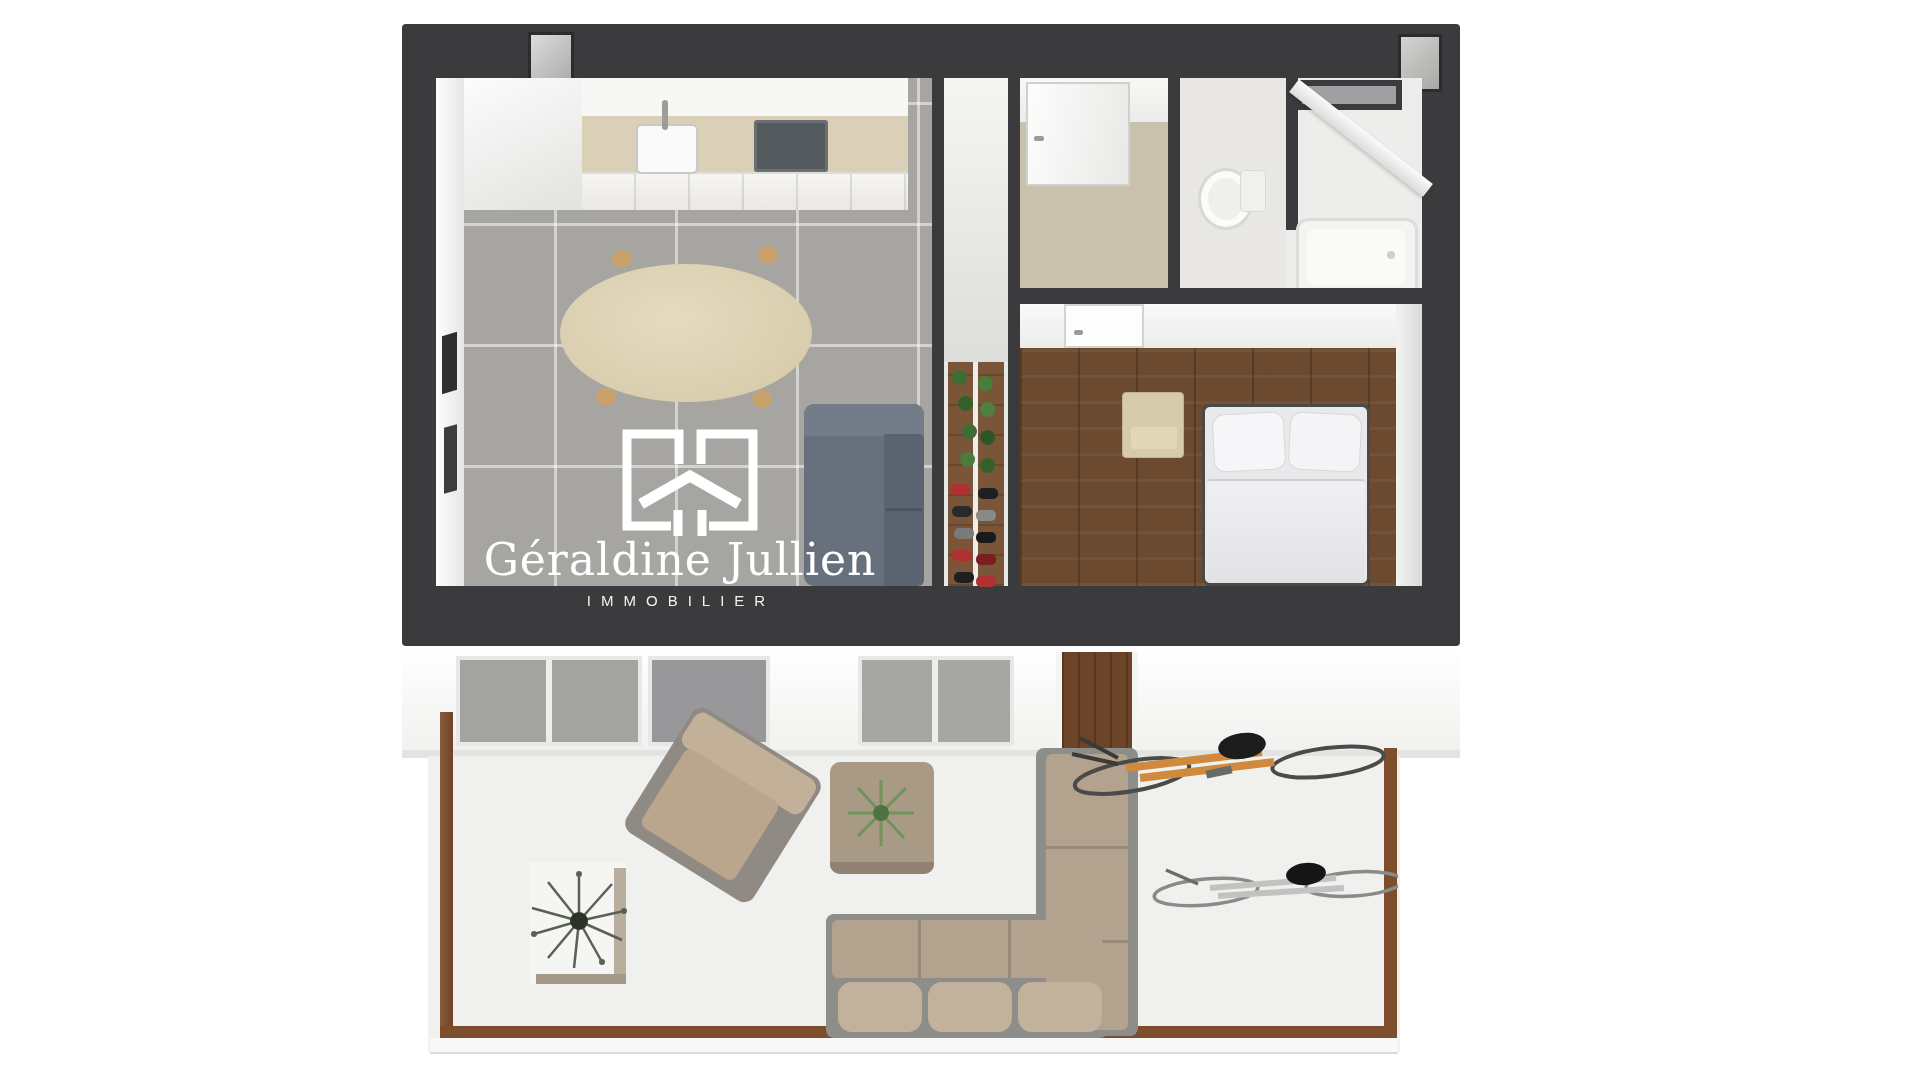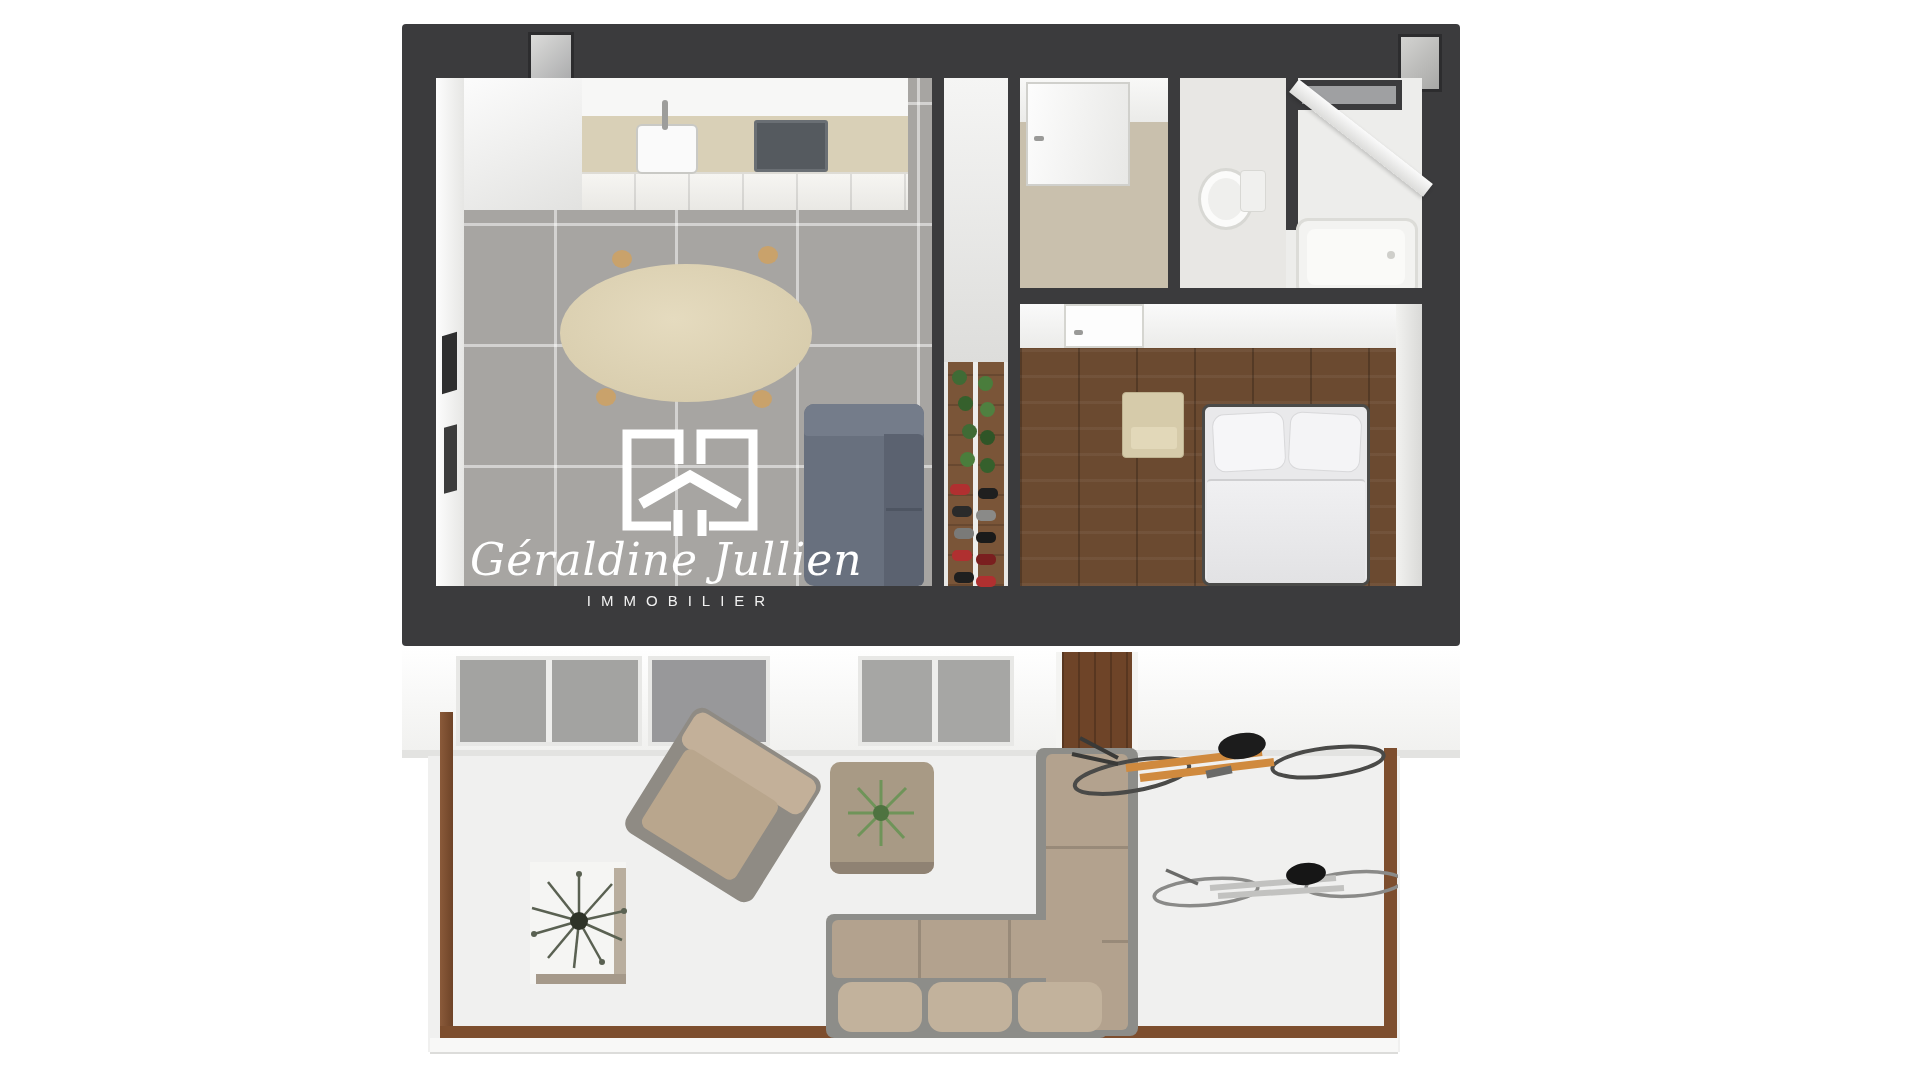--- a/index.html
+++ b/index.html
@@ -134,22 +134,22 @@
   .lsofa-horiz-back{left:832px;top:920px;width:270px;height:58px;background:#b3a28e;border-radius:6px;z-index:3;
     background-image:linear-gradient(90deg,rgba(0,0,0,0) 0 86px,rgba(0,0,0,.15) 86px 89px,rgba(0,0,0,0) 89px 176px,rgba(0,0,0,.15) 176px 179px,rgba(0,0,0,0) 179px);}
   .lsofa-seat{top:982px;width:84px;height:50px;background:#c2b29c;border-radius:14px;z-index:3;}
   .ls1{left:838px;} .ls2{left:928px;} .ls3{left:1018px;}
 
   .bike-1{left:1066px;top:716px;width:320px;height:100px;z-index:4;}
   .bike-2{left:1148px;top:850px;width:250px;height:72px;z-index:4;}
 
   
   .watermark-logo{left:614px;top:422px;width:152px;height:124px;z-index:10;}
-  .brand-script{left:470px;top:534px;width:420px;z-index:10;
-    font-family:"DejaVu Serif",serif;font-style:italic;font-size:44px;color:#ffffff;letter-spacing:1px;}
+  .brand-script{left:470px;top:534px;width:420px;text-align:center;z-index:10;
+    font-family:"DejaVu Serif",serif;font-size:44px;color:#ffffff;letter-spacing:1px;}
   .brand-caps{left:556px;top:592px;width:250px;text-align:center;z-index:10;
     font-family:"Liberation Sans",sans-serif;font-size:15px;letter-spacing:10px;color:rgba(255,255,255,.93);}
 </style>
 </head>
 <body>
 
 <div id="stage">
 
   <div class="apartment-walls"></div>
   <div class="wall-window-1"></div>

